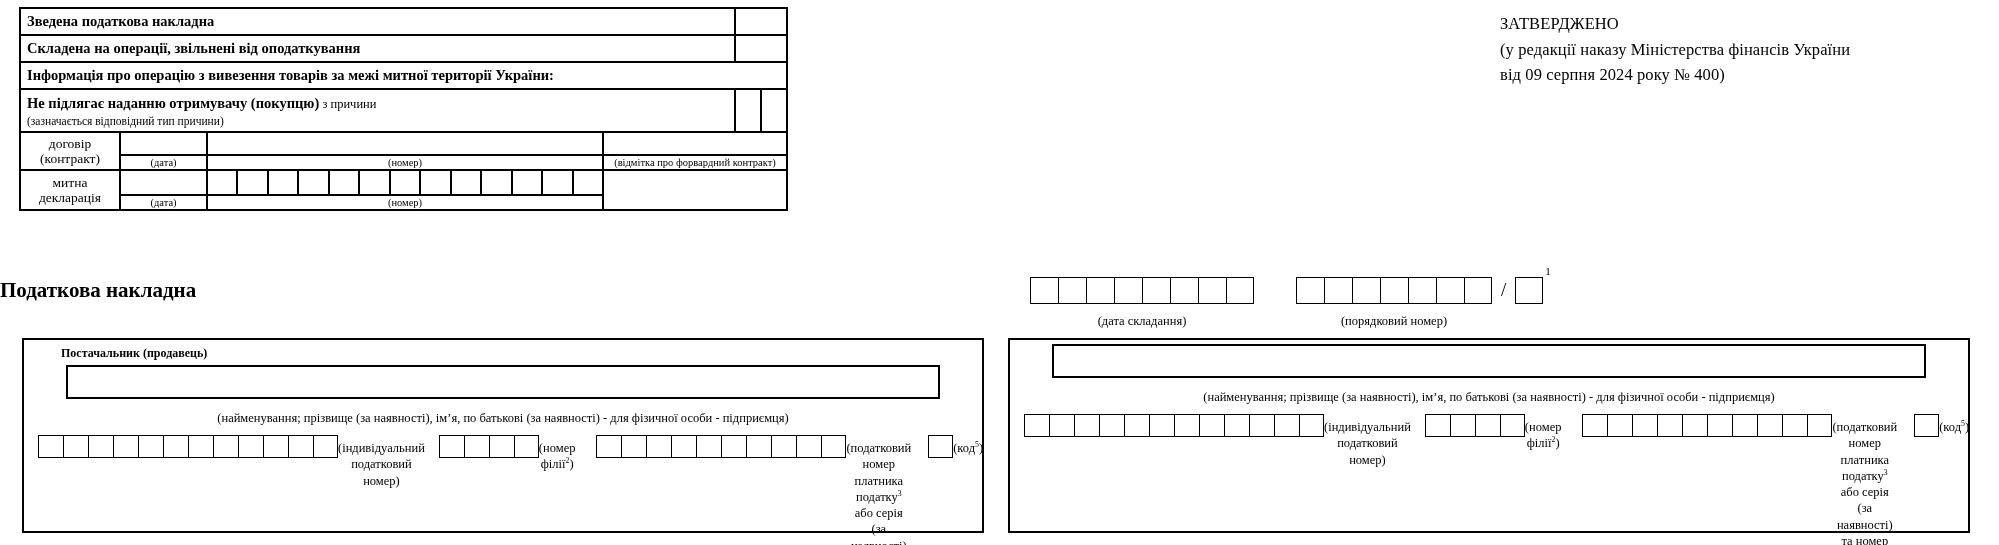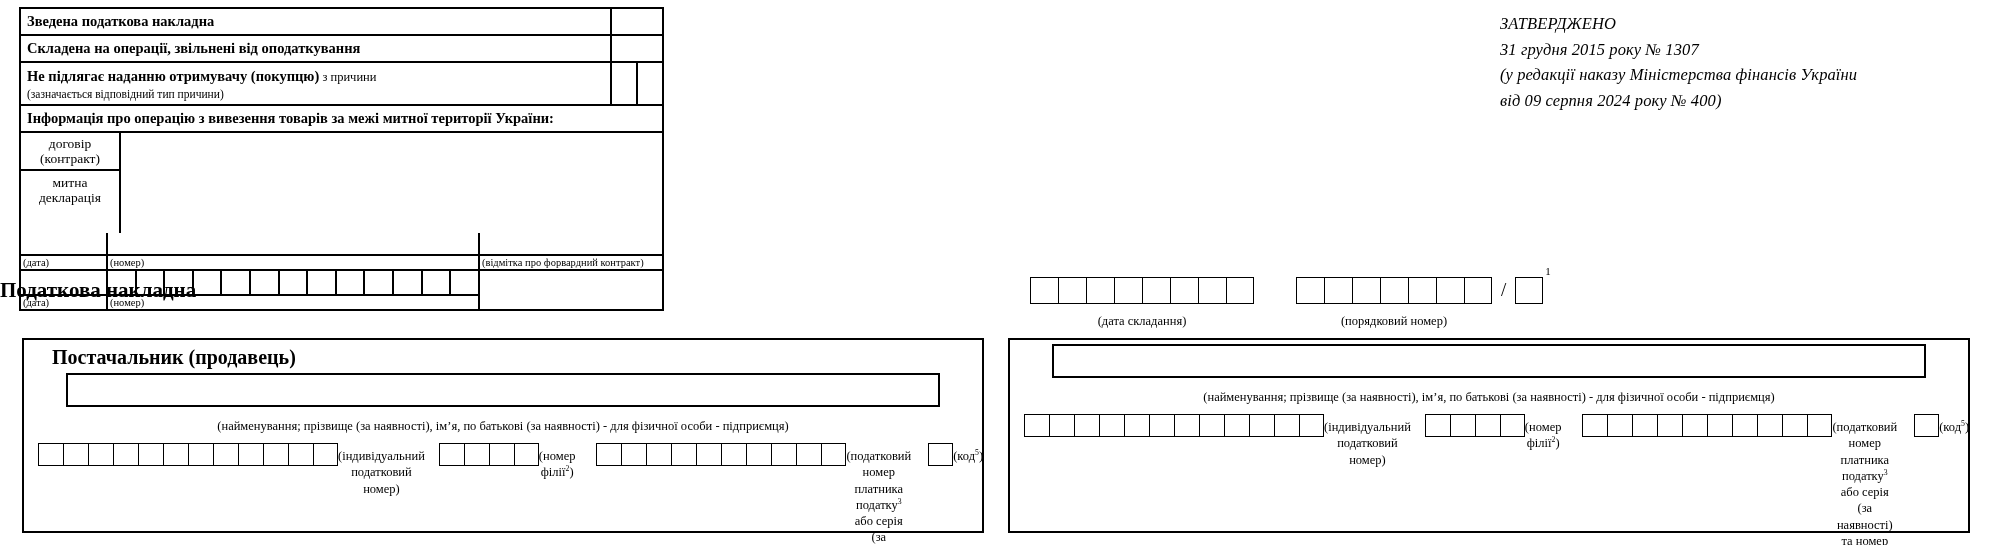--- a/index.html
+++ b/index.html
@@ -18,21 +18,21 @@
 
   
   .abs { position: absolute; }
   .bold { font-weight: bold; }
   sup { font-size: 0.62em; vertical-align: super; line-height: 0; }
 
   
   #top-left-table {
     left: 19px;
     top: 7px;
-    width: 645px;
+    width: 769px;
     border: 2px solid #000;
     box-sizing: border-box;
   }
   #top-left-table .trow {
     display: flex;
     border-bottom: 2px solid #000;
     box-sizing: border-box;
   }
   #top-left-table .trow:last-child { border-bottom: none; }
 
@@ -75,21 +75,20 @@
     padding: 3px 6px 4px 6px;
     font-size: 14.5px;
     font-weight: bold;
     line-height: 1.25;
   }
 
   
   .doc-table {
     display: flex;
     width: 100%;
-    flex-direction: column;
   }
   .doc-left-col {
     width: 100px;
     flex: 0 0 100px;
     border-right: 2px solid #000;
     box-sizing: border-box;
   }
   .doc-left-cell {
     height: 38px;
     display: flex;
@@ -133,21 +132,21 @@
     box-sizing: border-box;
     display: flex;
     flex-direction: column;
   }
   .field-blank {
     flex: 1 1 auto;
     border-top: 0;
   }
   .field-caption {
     font-size: 10.5px;
-    text-align: left;
+    text-align: center;
     border-top: 2px solid #000;
     padding: 1px 2px 1px 2px;
     line-height: 1.1;
     box-sizing: border-box;
   }
   .field-caption.noborder { border-top: none; }
 
   
   .boxgrid {
     display: flex;
@@ -162,21 +161,21 @@
   .boxgrid .bx:last-child { border-right: none; }
 
   
   #approval {
     left: 1500px;
     top: 11px;
     font-size: 16.5px;
     line-height: 1.55;
     white-space: nowrap;
   }
-  #approval div { letter-spacing: 0.1px; font-style: italic; }
+  #approval div { letter-spacing: 0.1px; }
 
   
   #doc-title {
     left: 0;
     top: 278px;
     width: 945px;
     text-align: left;
     font-size: 21px;
     font-weight: bold;
   }
@@ -222,23 +221,23 @@
     top: 338px;
     width: 962px;
     height: 195px;
     border: 2px solid #000;
     box-sizing: border-box;
   }
   #party-supplier { left: 22px; }
   #party-buyer { left: 1008px; }
 
   .party-title {
-    font-size: 20px;
+    font-size: 12px;
     font-weight: bold;
-    padding: 6px 0 0 28px;
+    padding: 6px 0 0 37px;
   }
   .party-name-field {
     margin: 4px 42px 0 42px;
     height: 34px;
     border: 2px solid #000;
     box-sizing: border-box;
     background: #fff;
   }
   .party-name-caption {
     text-align: center;
@@ -277,30 +276,30 @@
     <div class="row-label">Зведена податкова накладна</div>
     <div class="tick-cell"></div>
   </div>
 
   <div class="trow">
     <div class="row-label">Складена на операції, звільнені від оподаткування</div>
     <div class="tick-cell"></div>
   </div>
 
   <div class="trow">
+    <div class="full-label">Інформація про операцію з вивезення товарів за межі митної території України:</div>
+  </div>
+
+  <div class="trow">
     <div class="row-label two-line">
       <span class="bold">Не підлягає наданню отримувачу (покупцю)</span><span class="inline-light">&nbsp;</span><span class="inline-light">з причини</span>
       <span class="row-sub">(зазначається відповідний тип причини)</span>
     </div>
     <div class="tick-cell half"></div>
     <div class="tick-cell half"></div>
-  </div>
-
-  <div class="trow">
-    <div class="full-label">Інформація про операцію з вивезення товарів за межі митної території України:</div>
   </div>
 
   <div class="trow">
     <div class="doc-table">
       <div class="doc-left-col">
         <div class="doc-left-cell">
           <span>договір</span>
           <span>(контракт)</span>
         </div>
         <div class="doc-left-cell">
@@ -356,21 +355,20 @@
             <div class="field-caption noborder">&nbsp;</div>
           </div>
         </div>
       </div>
     </div>
   </div>
 </div>
 
 <div class="abs" id="approval">
   <div>ЗАТВЕРДЖЕНО</div>
-  <div>31 грудня 2015 року № 1307</div>
   <div>(у редакції наказу Міністерства фінансів України</div>
   <div>від 09 серпня 2024 року № 400)</div>
 </div>
 
 <div class="abs" id="doc-title">Податкова накладна</div>
 
 <div class="abs" id="numline">
   <div>
     <div class="cellrow" id="date-cells">
         <div class="cell"></div>

